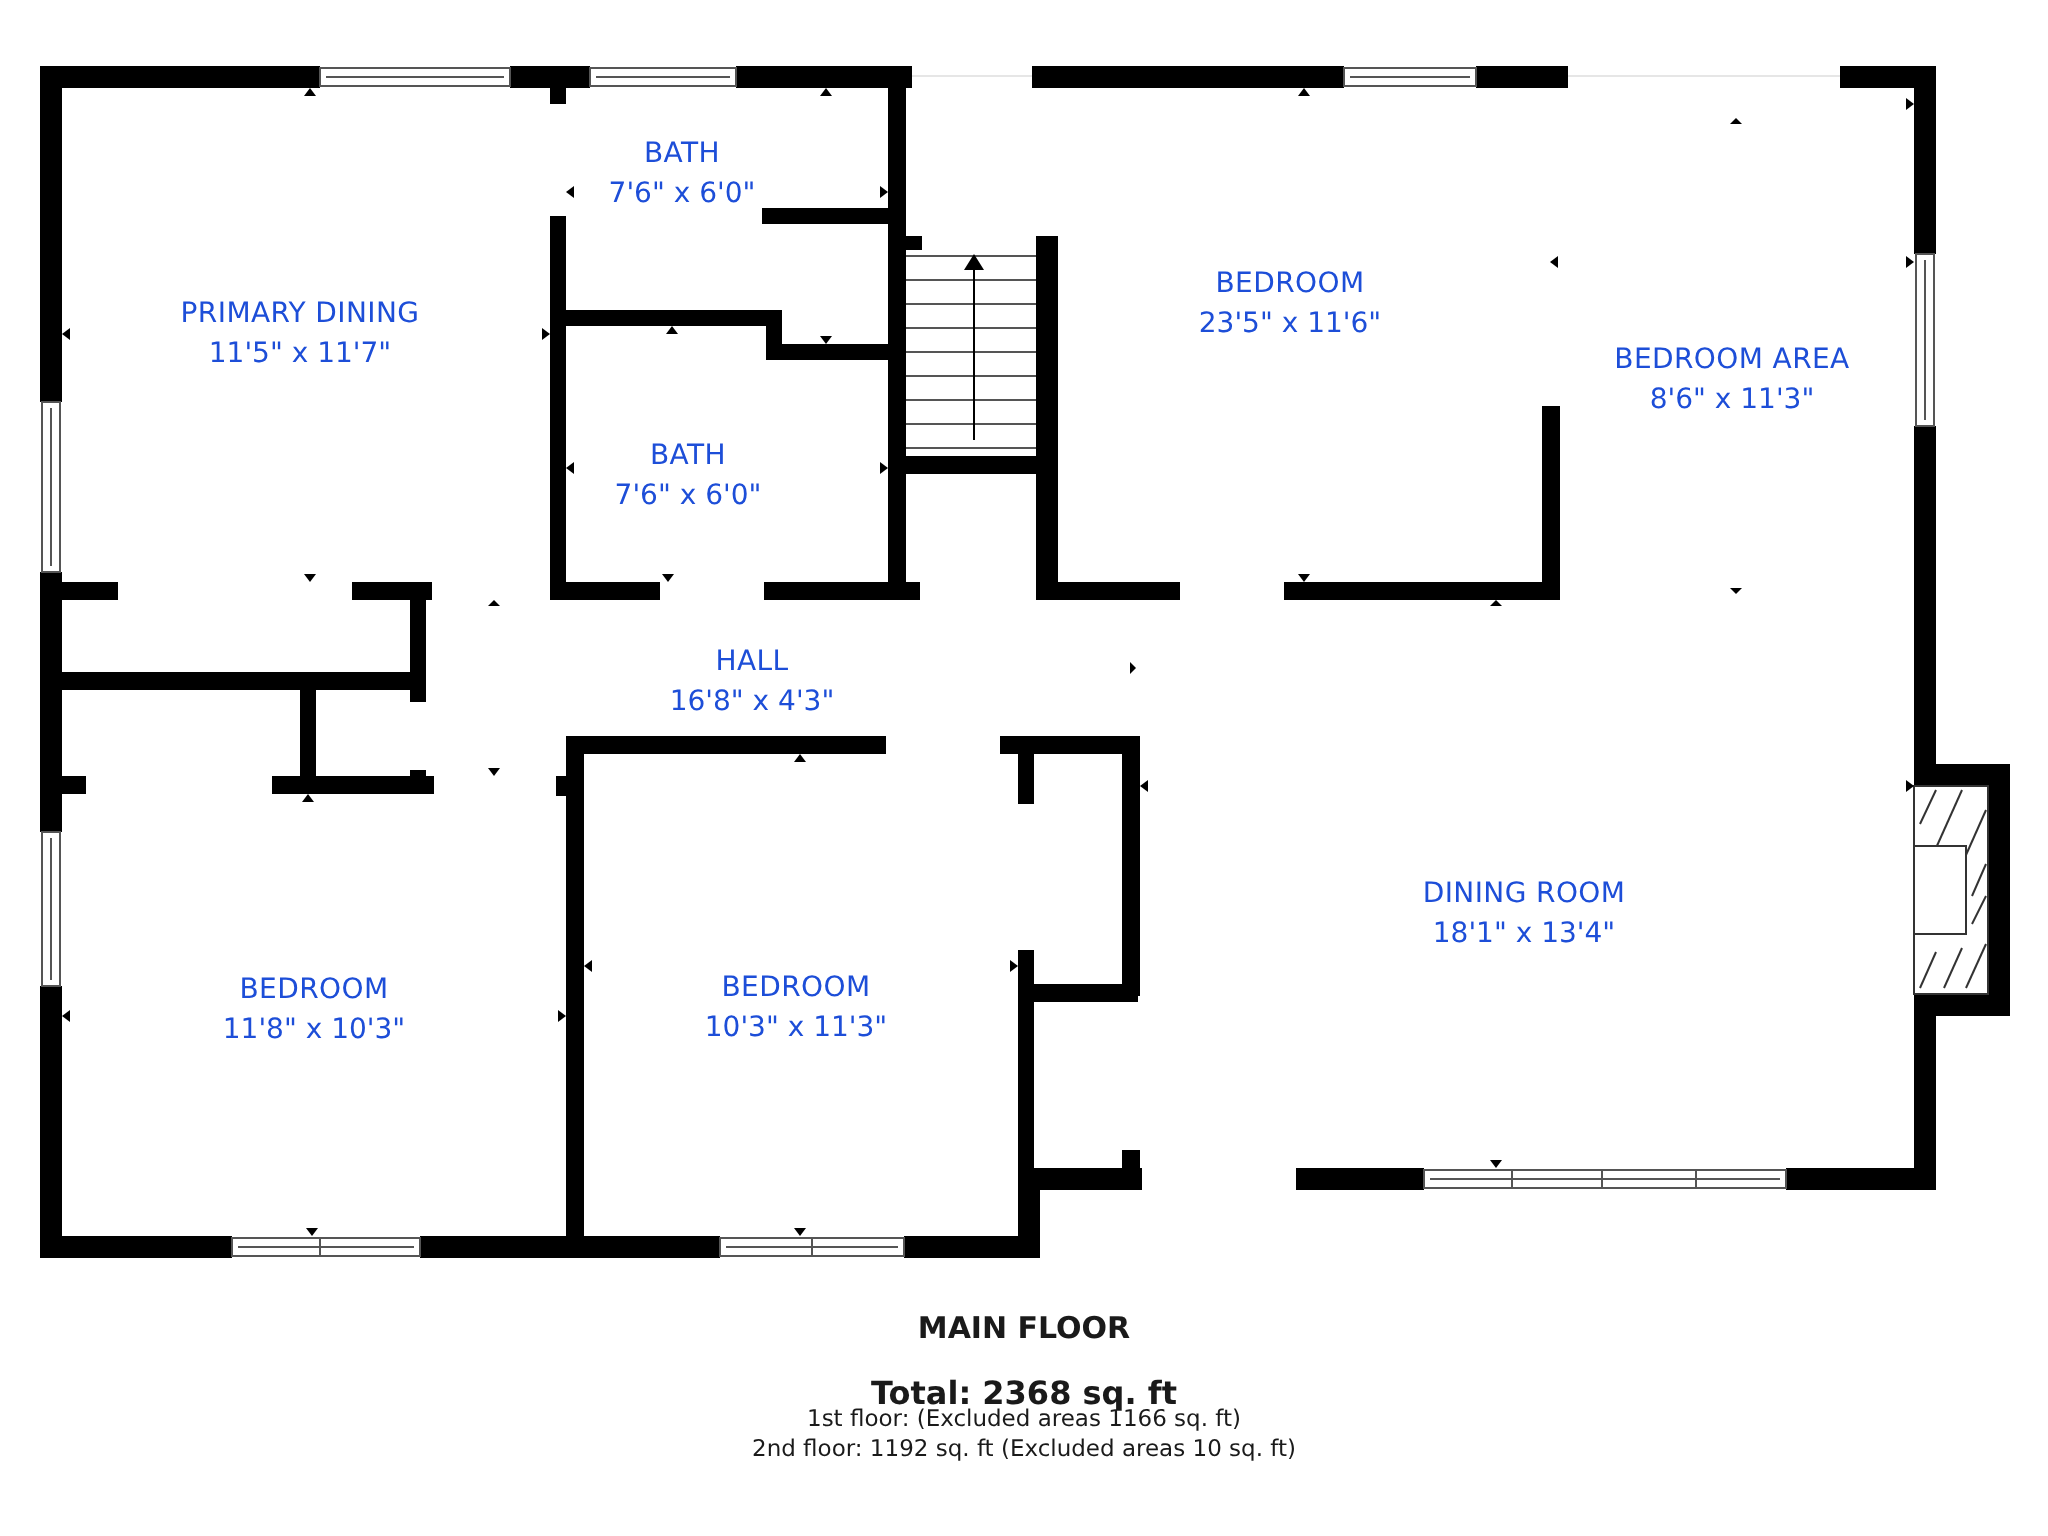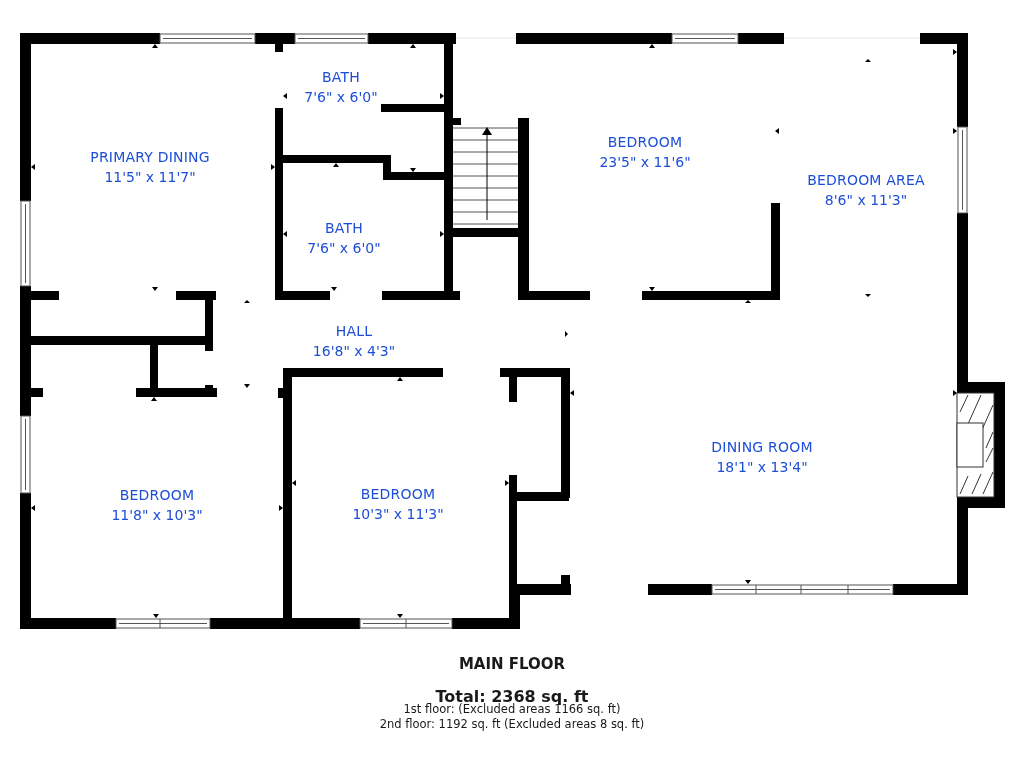--- a/index.html
+++ b/index.html
@@ -202,33 +202,33 @@
   <span class="dim">7'6" x 6'0"</span>
 </div>
 <div class="room-label" style="left:645px; top:152px;">
   <span class="name">BEDROOM</span>
   <span class="dim">23'5" x 11'6"</span>
 </div>
 <div class="room-label" style="left:866px; top:190px;">
   <span class="name">BEDROOM AREA</span>
   <span class="dim">8'6" x 11'3"</span>
 </div>
-<div class="room-label" style="left:354px; top:341px;">
+<div class="room-label" style="left:376px; top:341px;">
   <span class="name">HALL</span>
   <span class="dim">16'8" x 4'3"</span>
 </div>
 <div class="room-label" style="left:762px; top:457px;">
   <span class="name">DINING ROOM</span>
   <span class="dim">18'1" x 13'4"</span>
 </div>
 <div class="room-label" style="left:157px; top:505px;">
   <span class="name">BEDROOM</span>
   <span class="dim">11'8" x 10'3"</span>
 </div>
 <div class="room-label" style="left:398px; top:504px;">
   <span class="name">BEDROOM</span>
   <span class="dim">10'3" x 11'3"</span>
 </div>
 
 <div class="footer floor-title">MAIN FLOOR</div>
 <div class="footer total">Total: 2368 sq. ft</div>
 <div class="footer line1">1st floor: (Excluded areas 1166 sq. ft)</div>
-<div class="footer line2">2nd floor: 1192 sq. ft (Excluded areas 8 sq. ft)</div>
+<div class="footer line2">2nd floor: 1192 sq. ft (Excluded areas 10 sq. ft)</div>
 
 </body></html>

